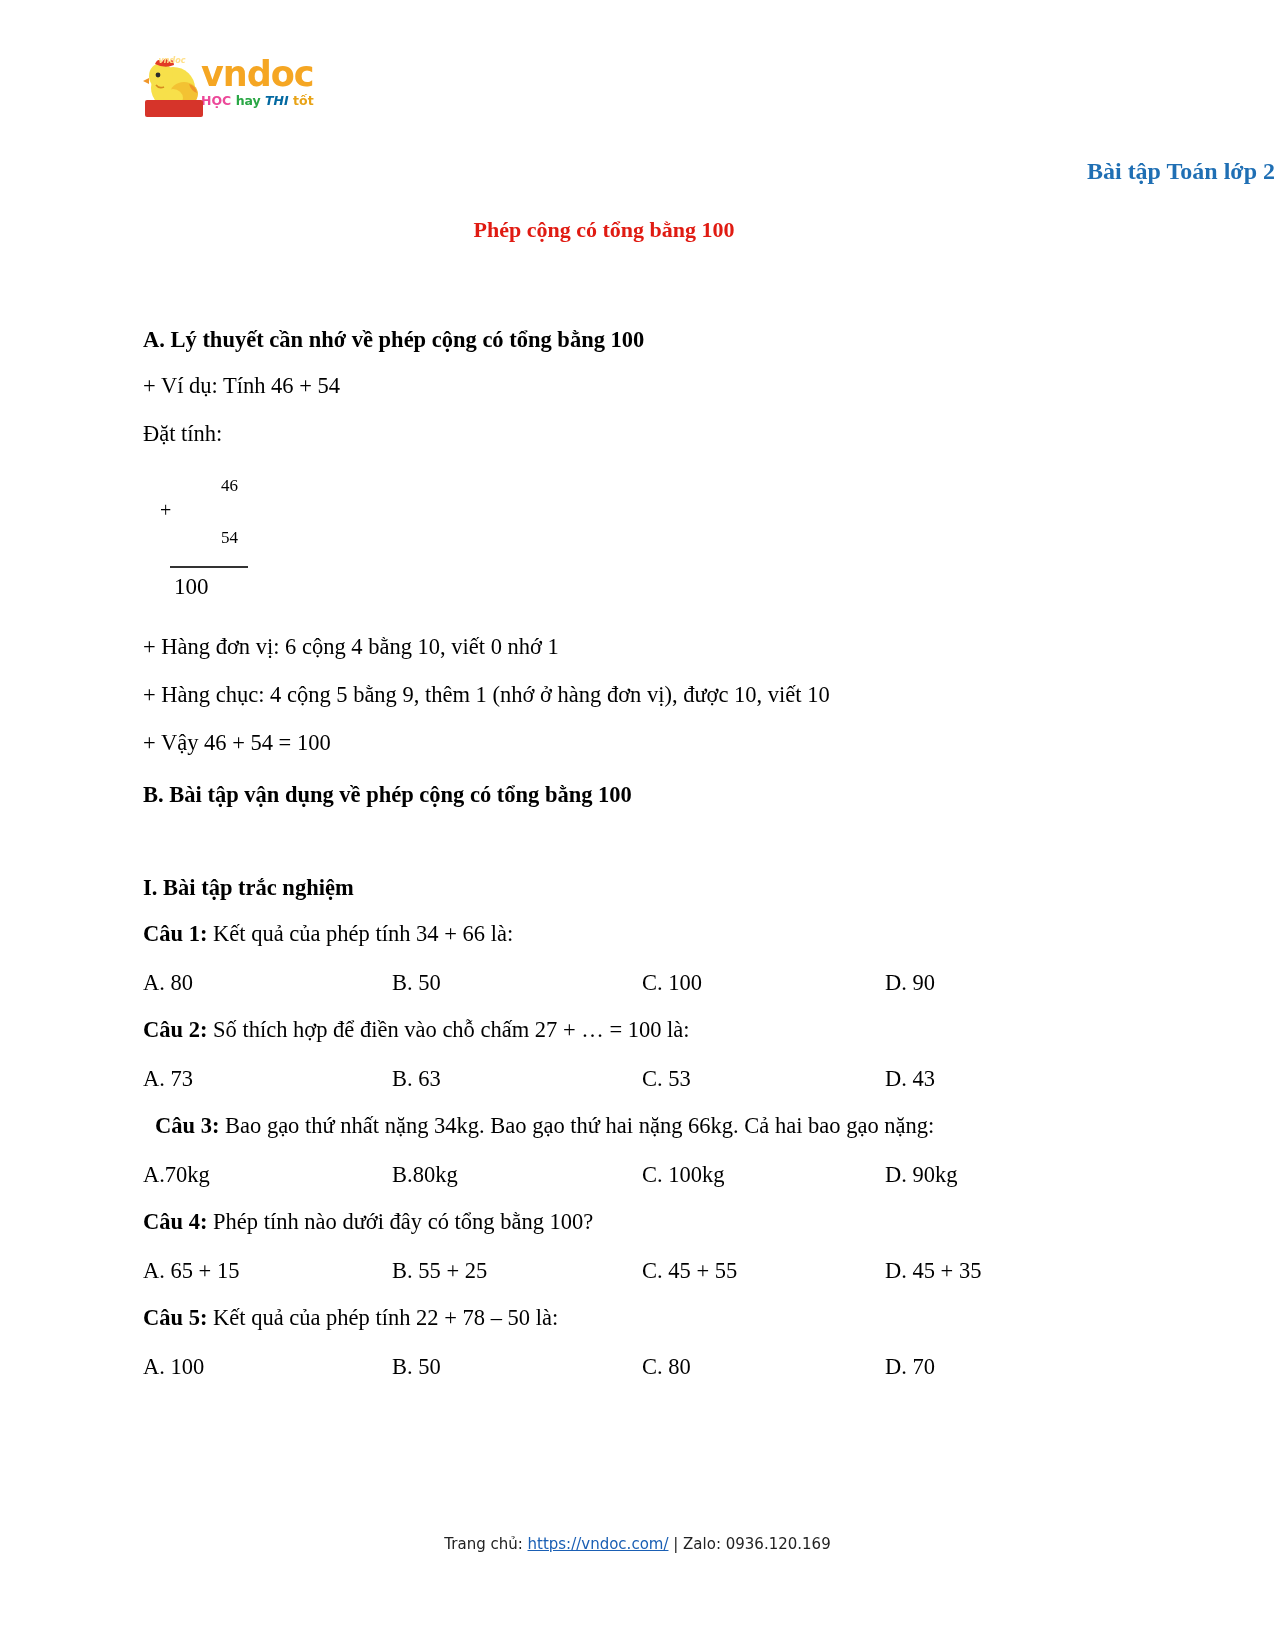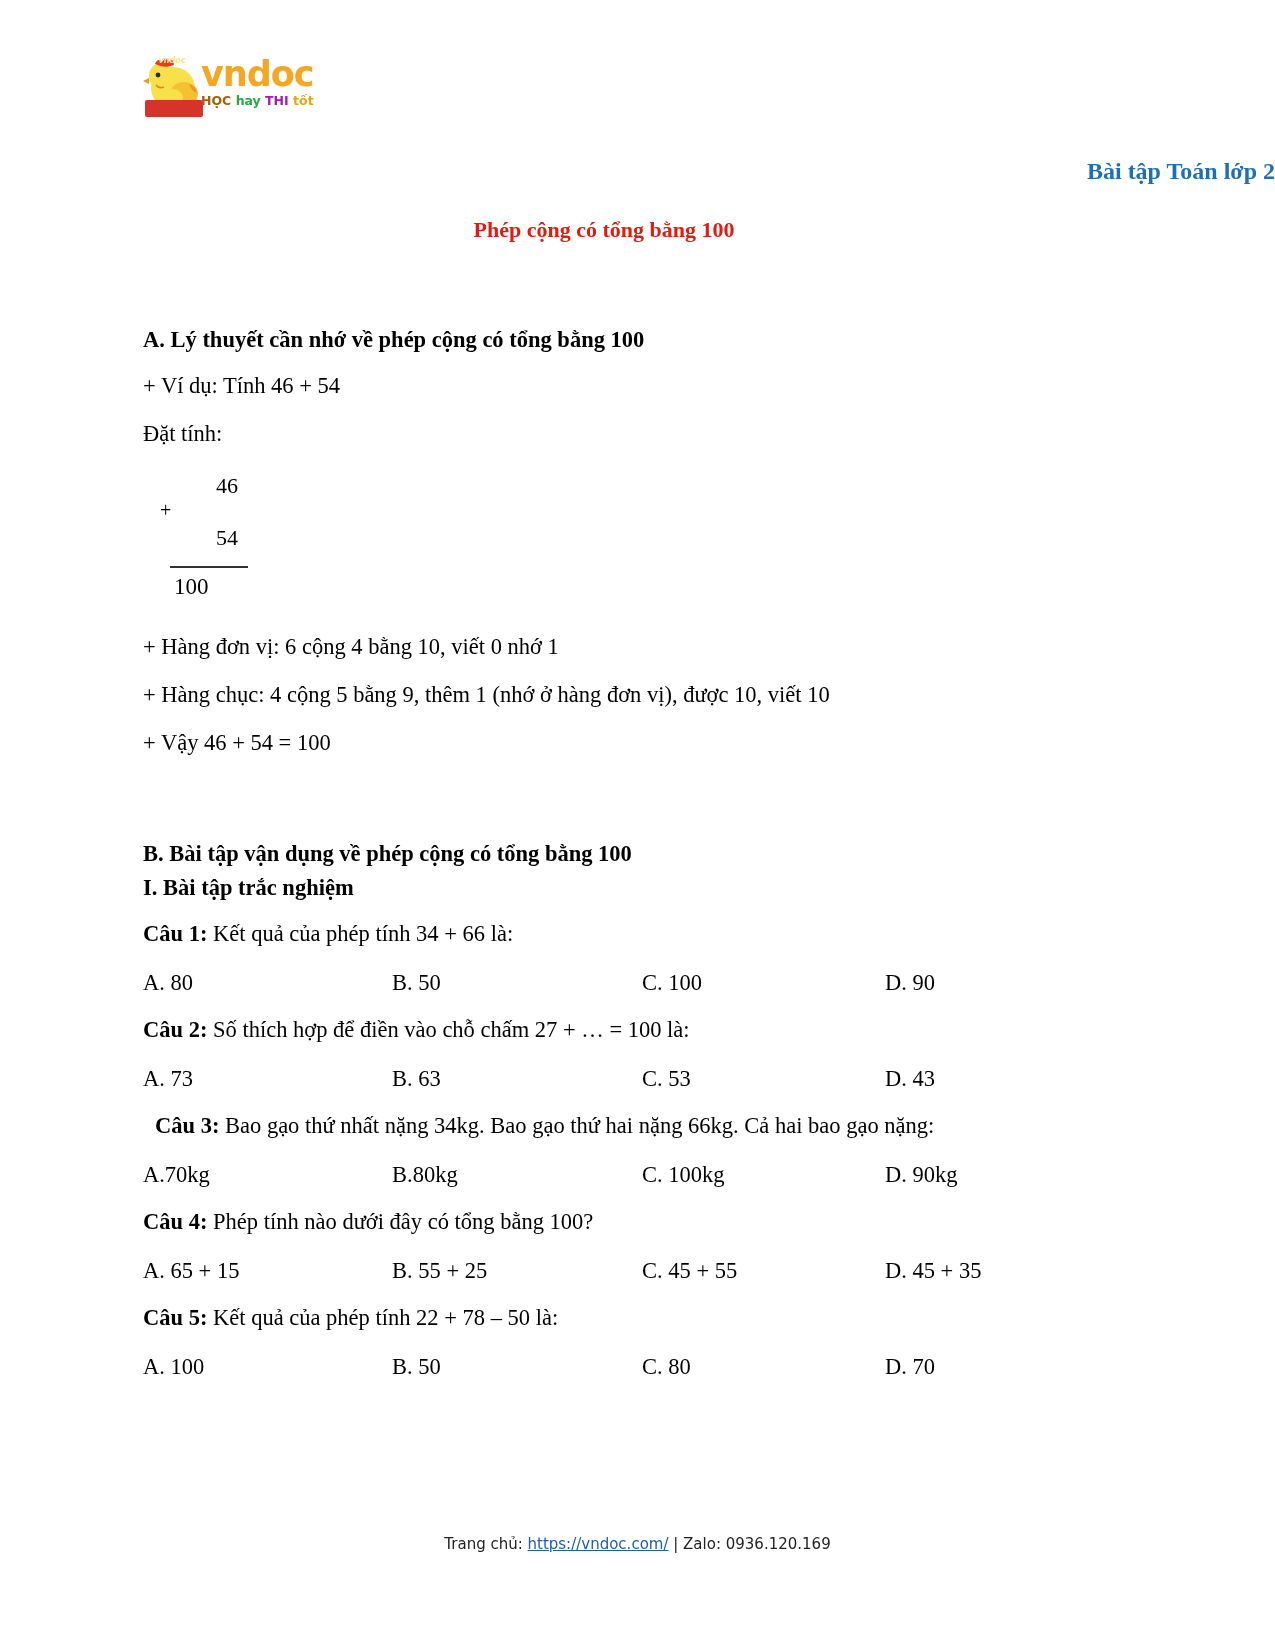--- a/index.html
+++ b/index.html
@@ -49,23 +49,23 @@
   }
   .logo-tag {
     font-family: "DejaVu Sans", sans-serif;
     font-size: 12.5px;
     font-weight: bold;
     line-height: 14px;
     display: block;
     margin-top: 2px;
     white-space: nowrap;
   }
-  .tag-hoc { color: #a16207; }
+  .tag-hoc { color: #ec4899; }
   .tag-hay { color: #2aa745; }
-  .tag-thi { color: #a21caf; }
+  .tag-thi { color: #0369a1; font-style: italic; }
   .tag-tot { color: #e8a317; }
   .ribbon {
     position: absolute;
     left: 2px;
     top: 48px;
     width: 58px;
     height: 17px;
     background: #d6342a;
     border-radius: 2px;
   }
@@ -121,21 +121,21 @@
     position: absolute;
     left: 160px;
     top: 470px;
     width: 130px;
     height: 145px;
   }
   .calc-num {
     position: absolute;
     width: 78px;
     text-align: right;
-    font-size: 22px;
+    font-size: 17px;
     line-height: 26px;
   }
   .calc-top { left: 0px; top: 3px; }
   .calc-plus {
     position: absolute;
     left: 0px;
     top: 27px;
     font-size: 20px;
     line-height: 26px;
   }
@@ -227,21 +227,21 @@
   <div class="calc-plus">+</div>
   <div class="calc-num calc-bottom">54</div>
   <div class="calc-rule"></div>
   <div class="calc-result">100</div>
 </div>
 
 <div class="para" style="top:633px;">+ Hàng đơn vị: 6 cộng 4 bằng 10, viết 0 nhớ 1</div>
 <div class="para" style="top:681px;">+ Hàng chục: 4 cộng 5 bằng 9, thêm 1 (nhớ ở hàng đơn vị), được 10, viết 10</div>
 <div class="para" style="top:729px;">+ Vậy 46 + 54 = 100</div>
 
-<div class="para bold" style="top:840px;">B. Bài tập vận dụng về phép cộng có tổng bằng 100</div>
+<div class="para bold" style="top:781px;">B. Bài tập vận dụng về phép cộng có tổng bằng 100</div>
 <div class="para bold" style="top:874px;">I. Bài tập trắc nghiệm</div>
 
 <div class="para" style="top:920px;"><b>Câu 1:</b><span> Kết quả của phép tính 34 + 66 là:</span></div>
 <div class="ans-row" style="top:968px;">
   <span class="ans ans-a">A. 80</span>
   <span class="ans ans-b">B. 50</span>
   <span class="ans ans-c">C. 100</span>
   <span class="ans ans-d">D. 90</span>
 </div>
 

